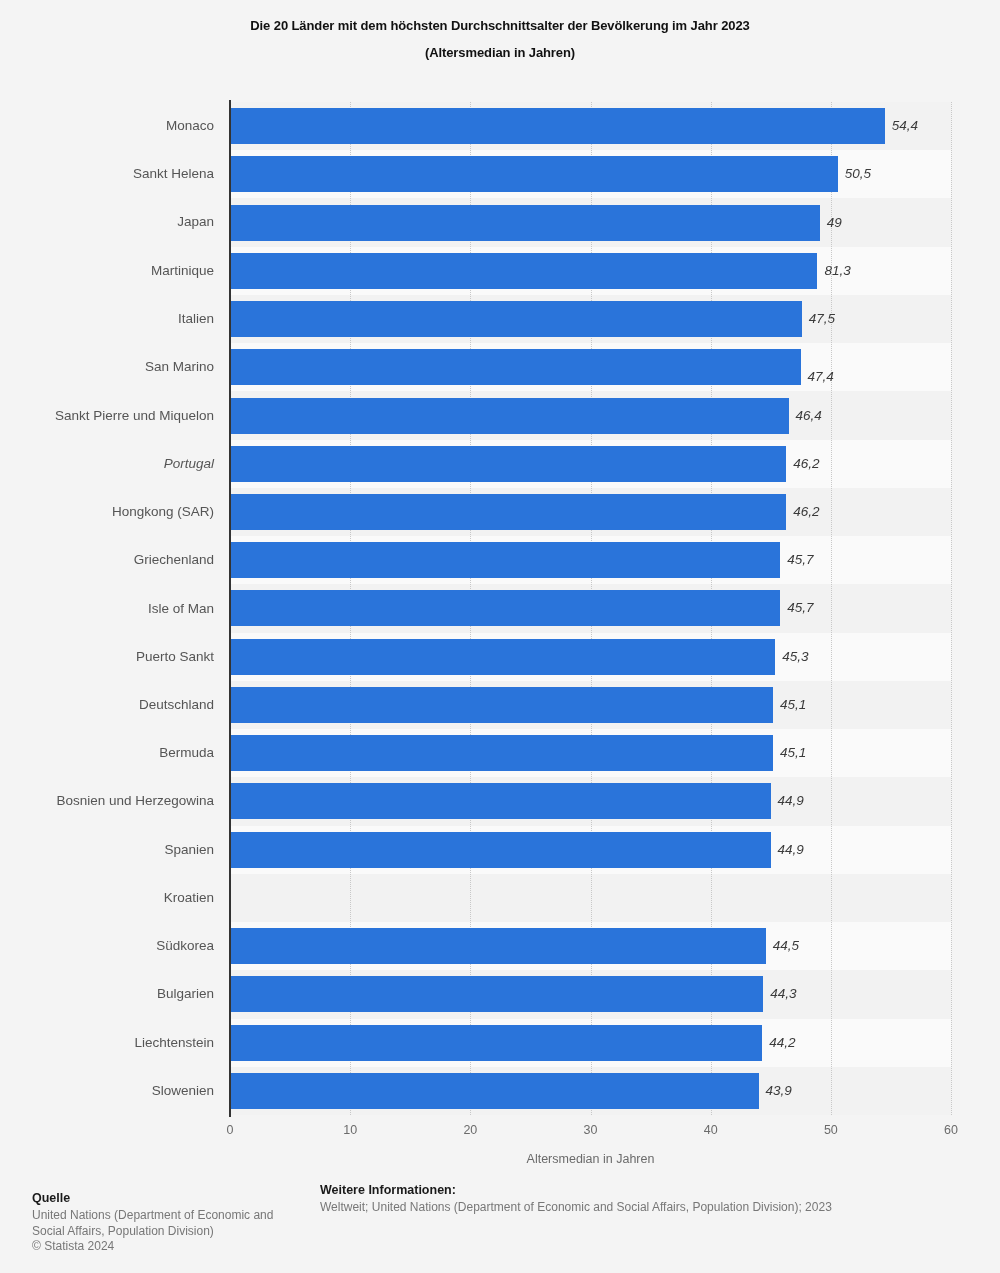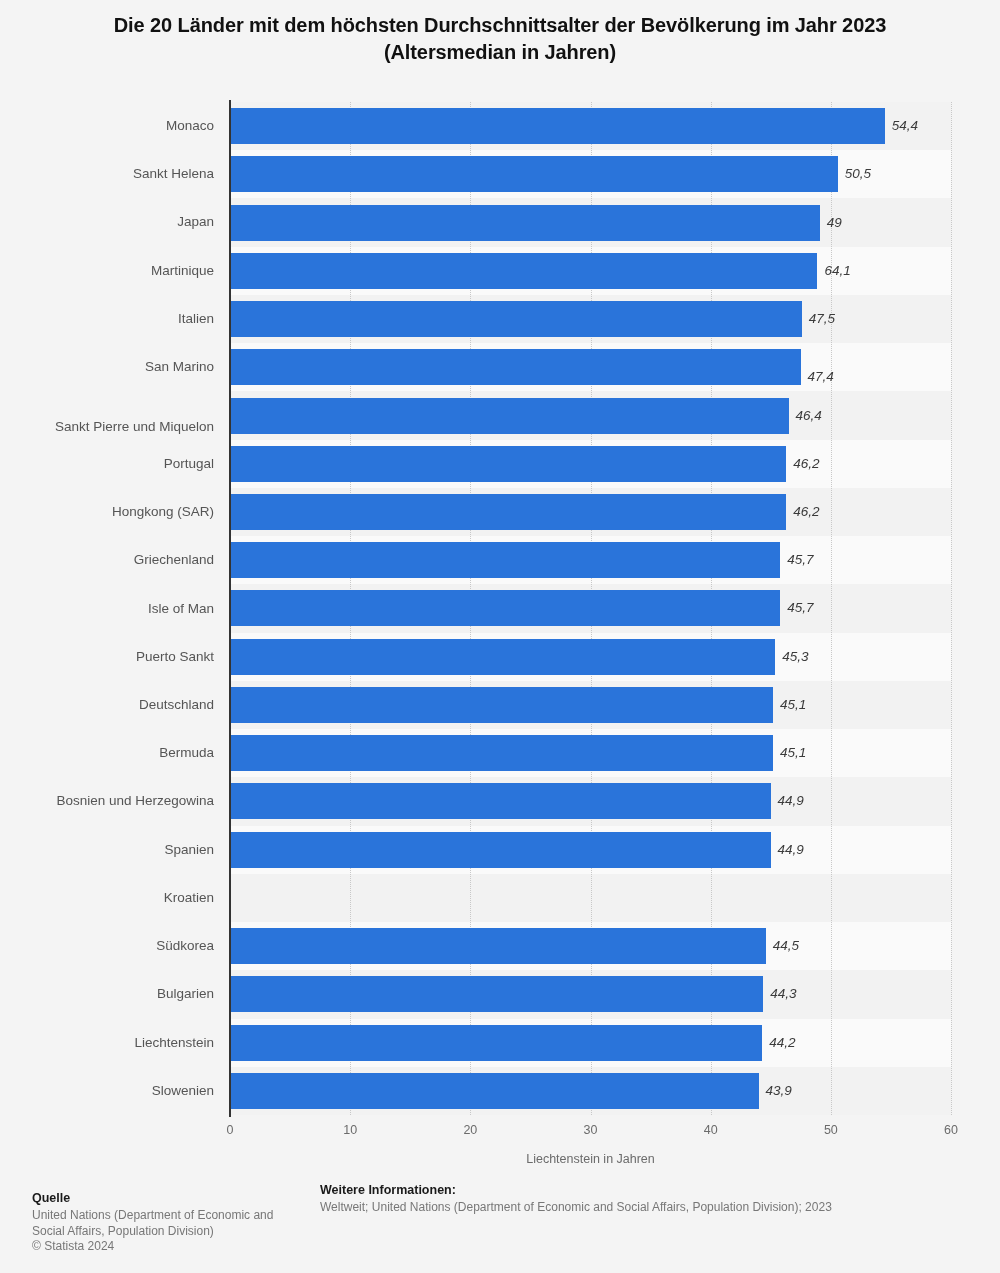--- a/index.html
+++ b/index.html
@@ -14,21 +14,21 @@
     overflow: hidden;
     position: relative;
   }
 
   
   .title-block {
     padding-top: 12px;
     text-align: center;
   }
   .title-line {
-    font-size: 20px;
+    font-size: 13px;
     font-weight: bold;
     color: #111111;
     line-height: 27px;
     letter-spacing: -0.1px;
   }
 
   
   .chart-area {
     position: absolute;
     left: 0;
@@ -239,21 +239,21 @@
         <div class="row" style="top: 48.2381px; height: 48.2381px;">
           <div class="bar" style="top: 6.11905px; height: 36px; width: 606.842px; background: rgb(42, 116, 218);"></div>
           <div class="bar-value" style="left: 614.842px; top: 17.119px;">50,5</div>
         </div>
         <div class="row" style="top: 96.4762px; height: 48.2381px;">
           <div class="bar" style="top: 6.11905px; height: 36px; width: 588.817px; background: rgb(42, 116, 218);"></div>
           <div class="bar-value" style="left: 596.817px; top: 17.119px;">49</div>
         </div>
         <div class="row" style="top: 144.714px; height: 48.2381px;">
           <div class="bar" style="top: 6.11905px; height: 36px; width: 586.413px; background: rgb(42, 116, 218);"></div>
-          <div class="bar-value" style="left: 594.413px; top: 17.119px;">64,1</div>
+          <div class="bar-value" style="left: 594.413px; top: 17.119px;">81,3</div>
         </div>
         <div class="row" style="top: 192.952px; height: 48.2381px;">
           <div class="bar" style="top: 6.11905px; height: 36px; width: 570.792px; background: rgb(42, 116, 218);"></div>
           <div class="bar-value" style="left: 578.792px; top: 17.119px;">47,5</div>
         </div>
         <div class="row" style="top: 241.19px; height: 48.2381px;">
           <div class="bar" style="top: 6.11905px; height: 36px; width: 569.59px; background: rgb(42, 116, 218);"></div>
           <div class="bar-value" style="left: 577.59px; top: 27px;">47,4</div>
         </div>
         <div class="row" style="top: 289.429px; height: 48.2381px;">
@@ -317,22 +317,22 @@
 
   <div class="axis-line"></div>
 
   <div class="ylabels" id="ylabels">
       <div class="ylabel" style="top: 17.119px;">Monaco</div>
       <div class="ylabel" style="top: 65.3571px;">Sankt Helena</div>
       <div class="ylabel" style="top: 113px; padding-left: 8px;">Japan</div>
       <div class="ylabel" style="top: 161.833px;">Martinique</div>
       <div class="ylabel" style="top: 210.071px;">Italien</div>
       <div class="ylabel" style="top: 258.31px;">San Marino</div>
-      <div class="ylabel" style="top: 318px; margin-left: 17px;">Sankt Pierre und Miquelon</div>
-      <div class="ylabel" style="top: 354.786px;">Portugal</div>
+      <div class="ylabel" style="top: 307px; margin-left: 17px;">Sankt Pierre und Miquelon</div>
+      <div class="ylabel" style="top: 354.786px; font-style: italic;">Portugal</div>
       <div class="ylabel" style="top: 403.024px;">Hongkong (SAR)</div>
       <div class="ylabel" style="top: 451.262px;">Griechenland</div>
       <div class="ylabel" style="top: 499.5px;">Isle of Man</div>
       <div class="ylabel" style="top: 547.738px;">Puerto Sankt</div>
       <div class="ylabel" style="top: 595.976px;">Deutschland</div>
       <div class="ylabel" style="top: 644.214px;">Bermuda</div>
       <div class="ylabel" style="top: 692.452px;">Bosnien und Herzegowina</div>
       <div class="ylabel" style="top: 740.69px;">Spanien</div>
       <div class="ylabel" style="top: 788.929px;">Kroatien</div>
       <div class="ylabel" style="top: 837.167px;">Südkorea</div>
@@ -344,21 +344,21 @@
   <div class="xticks" id="xticks">
       <div class="xtick" style="left: 0px;">0</div>
       <div class="xtick" style="left: 120.167px;">10</div>
       <div class="xtick" style="left: 240.333px;">20</div>
       <div class="xtick" style="left: 360.5px;">30</div>
       <div class="xtick" style="left: 480.667px;">40</div>
       <div class="xtick" style="left: 600.833px;">50</div>
       <div class="xtick" style="left: 721px;">60</div>
     </div>
 
-  <div class="xaxis-title">Liechtenstein in Jahren</div>
+  <div class="xaxis-title">Altersmedian in Jahren</div>
 </div>
 
 <div class="footer">
   <div class="footer-col-left">
     <div class="footer-head">Quelle</div>
     <div class="footer-text">United Nations (Department of Economic and</div>
     <div class="footer-text">Social Affairs, Population Division)</div>
     <div class="footer-text">© Statista 2024</div>
   </div>
   <div class="footer-col-right">

